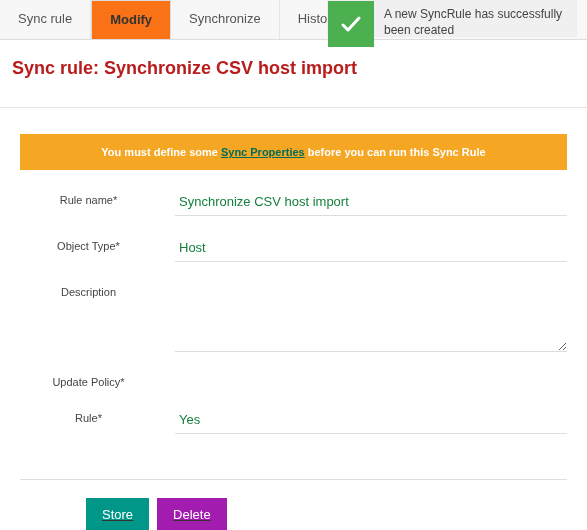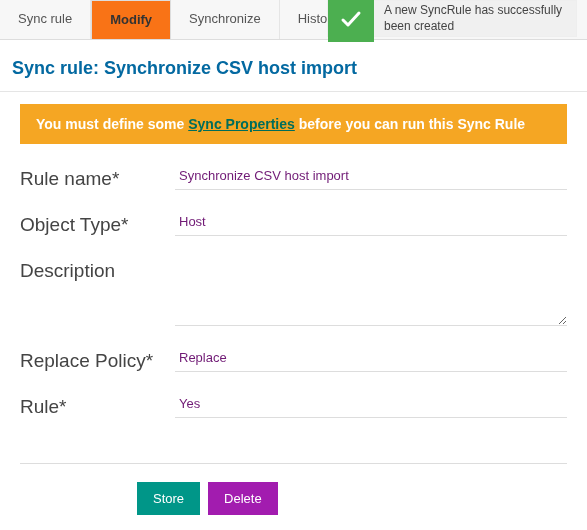--- a/index.html
+++ b/index.html
@@ -33,21 +33,20 @@
       border-right: 1px solid #ddd;
       color: #333;
       position: relative;
       top: 0;
     }
     .toast {
       position: absolute;
       top: 0;
       right: 10px;
       display: flex;
-      align-items: center;
       background: #f0f0f0;
       border: 1px solid #eee;
       width: 250px;
       height: 37px;
     }
     .toast-icon {
       width: 46px;
       height: 46px;
       background: #4caf50;
       display: flex;
@@ -58,72 +57,74 @@
     .toast-icon svg { width: 24px; height: 24px; }
     .toast-text {
       padding: 6px 10px;
       font-size: 12px;
       color: #444;
       line-height: 1.3;
     }
     .page-title {
       font-size: 18px;
       font-weight: 700;
-      color: #0369a1;
-      padding: 18px 12px 12px 12px;
+      color: #b91c1c;
+      padding: 18px 12px 28px 12px;
       border-bottom: 1px solid #e5e5e5;
     }
     .warning-bar {
-      margin: 12px 20px 18px 20px;
+      margin: 26px 20px 18px 20px;
       background: #f5a623;
       color: #fff;
       padding: 12px 16px;
-      font-size: 14px;
+      font-size: 11px;
       font-weight: 600;
+      text-align: center;
     }
     .warning-bar a {
       color: #006d5b;
       text-decoration: underline;
       font-weight: 700;
     }
     .form {
       padding: 0 20px 20px 20px;
     }
     .form-row {
       display: flex;
       margin-bottom: 18px;
     }
     .form-label {
       width: 155px;
-      text-align: left;
+      text-align: center;
       padding-right: 18px;
       padding-top: 6px;
       color: #444;
-      font-size: 19px;
+      font-size: 11px;
     }
     .form-input {
       flex: 1;
       border: none;
       border-bottom: 1px solid #ddd;
       padding: 6px 4px;
       font-size: 13px;
-      color: #701a75;
+      color: #15803d;
       background: transparent;
       outline: none;
       font-family: inherit;
     }
     textarea.form-input {
       height: 72px;
       resize: both;
     }
     .form-actions {
-      margin-left: 117px;
+      margin-left: 66px;
       margin-top: 8px;
       display: flex;
       gap: 8px;
+      text-decoration: underline;
     }
     .btn {
       border: none;
       padding: 9px 16px;
       font-size: 13px;
       cursor: pointer;
       color: #fff;
     }
     .btn-primary { background: #009688; }
     .btn-secondary { background: #a21caf; color: #fff; }
@@ -164,22 +165,21 @@
     <div class="form-label">Object Type*</div>
     <input class="form-input" type="text" value="Host" style="">
   </div>
 
   <div class="form-row">
     <div class="form-label">Description</div>
     <textarea class="form-input" style=""></textarea>
   </div>
 
   <div class="form-row">
-    <div class="form-label">Replace Policy*</div>
-    <input class="form-input" type="text" value="Replace" style="">
+    <div class="form-label">Update Policy*</div>
   </div>
 
   <div class="form-row">
     <div class="form-label">Rule*</div>
     <input class="form-input" type="text" value="Yes" style="">
   </div>
 
   <div class="form-row">
     <input class="form-input" type="text" value="" style="">
   </div>

